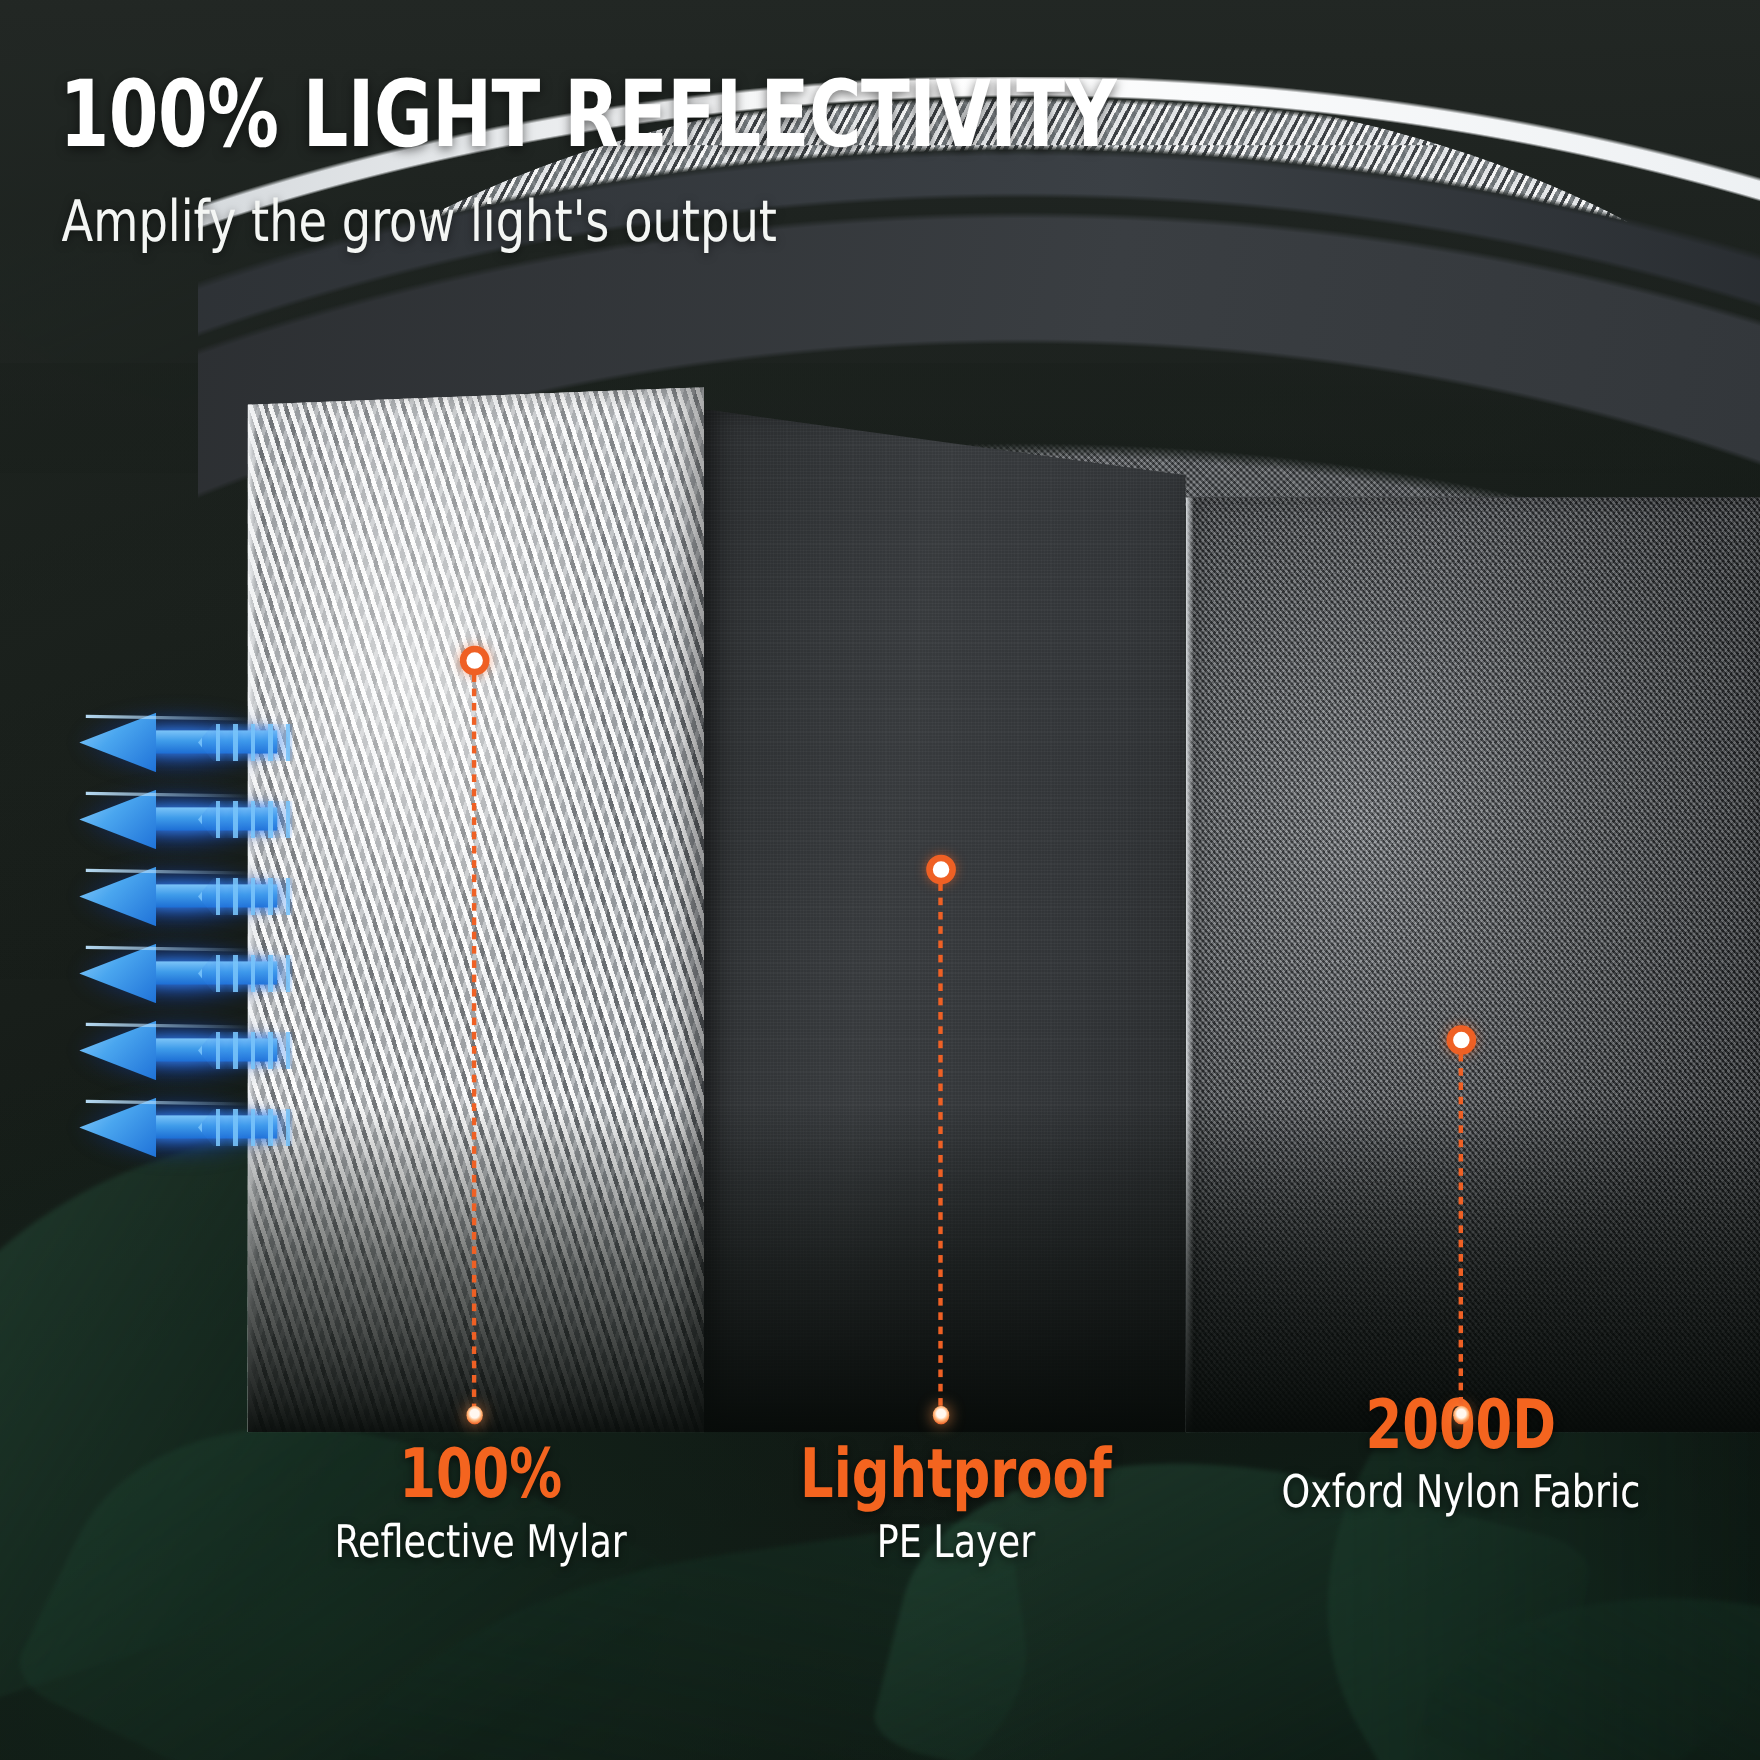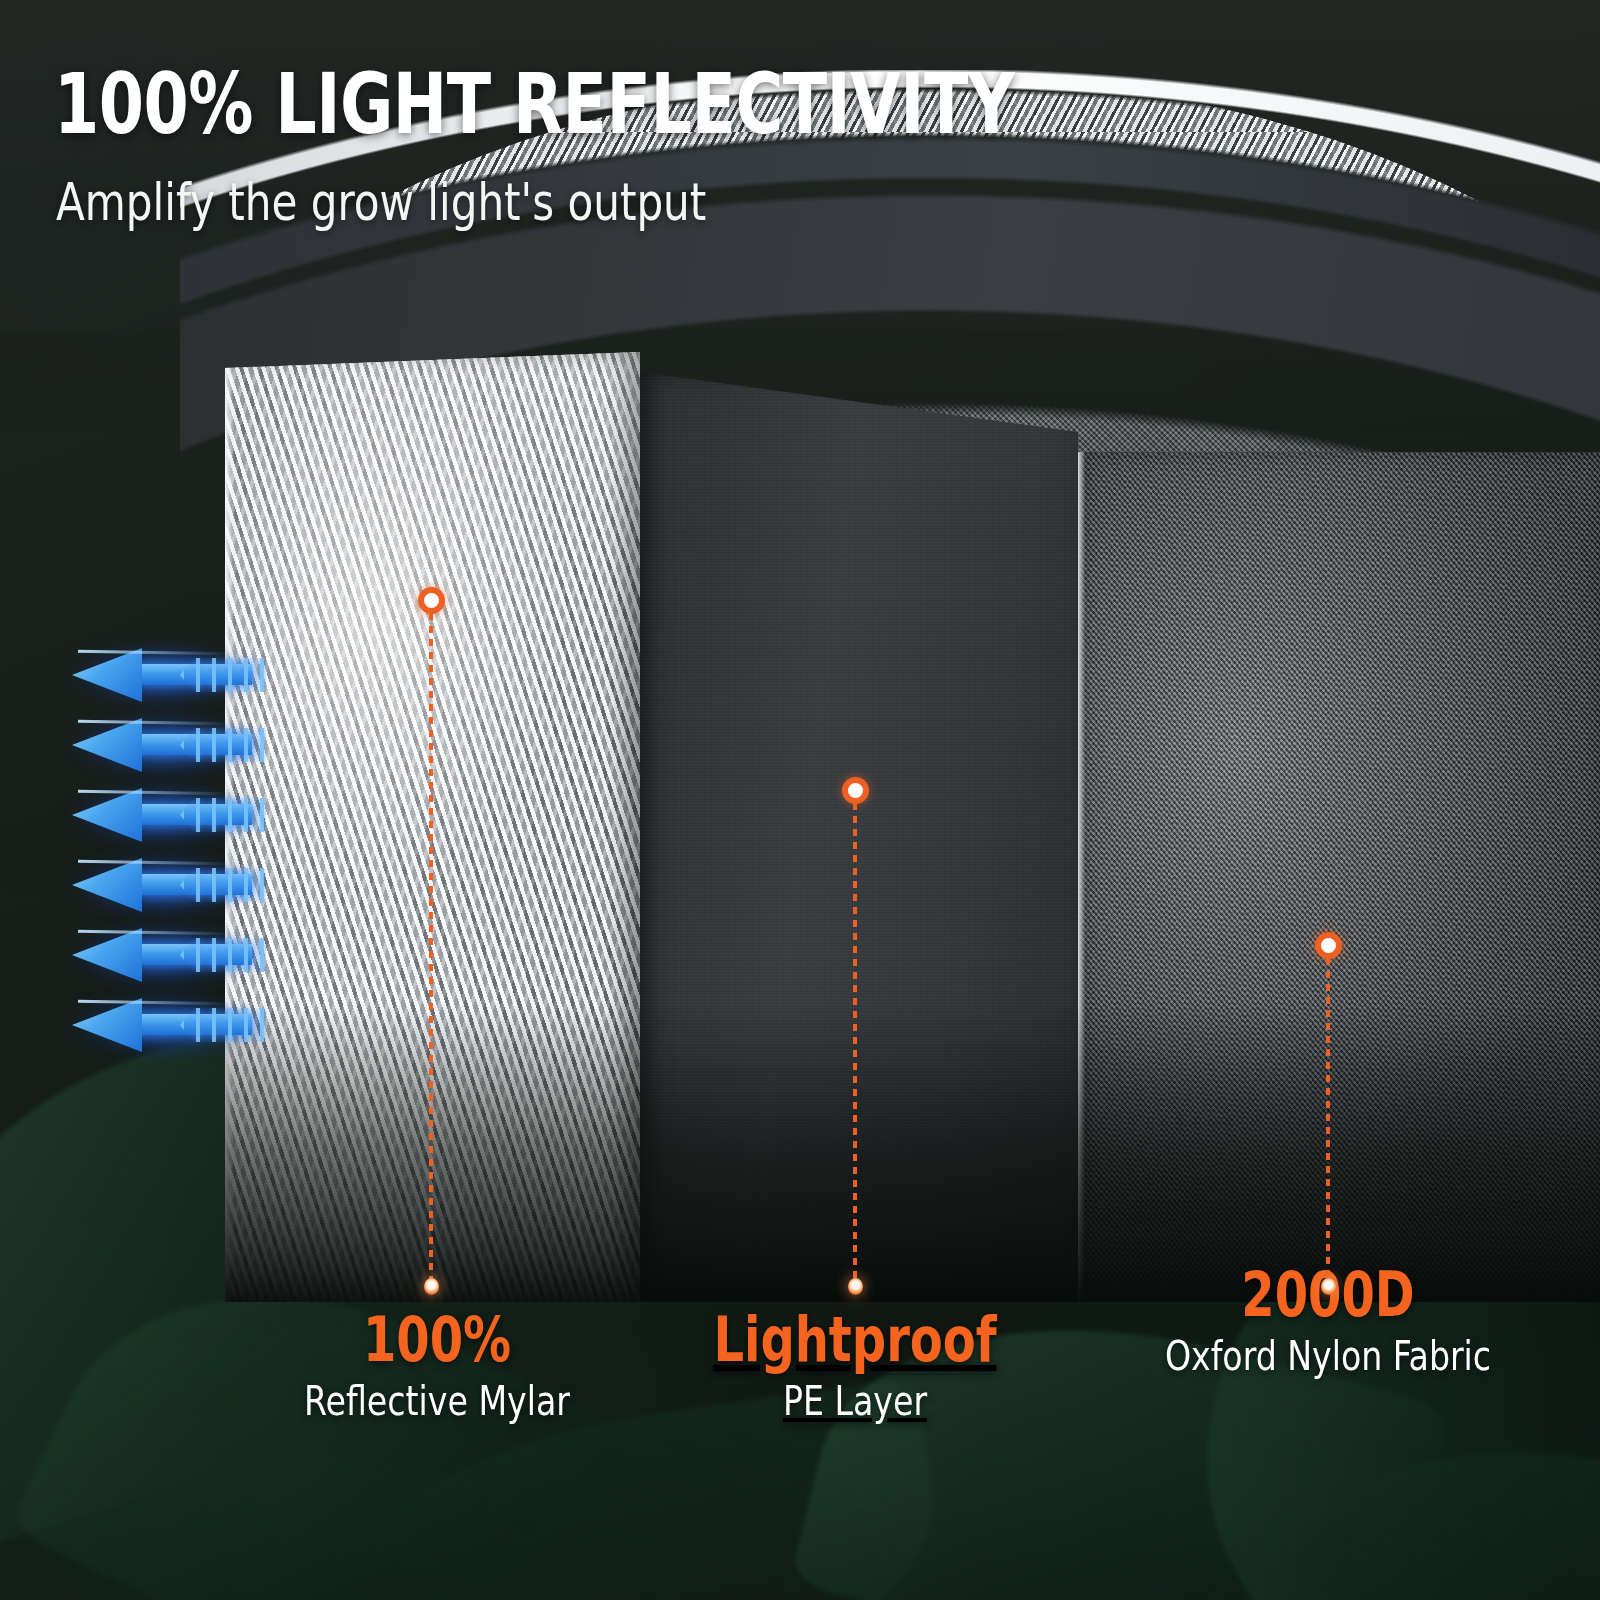--- a/index.html
+++ b/index.html
@@ -368,21 +368,21 @@
   <div class="dot-end" style="left:1321px;top:1278px;"></div>
 
   <div class="headline">100% LIGHT REFLECTIVITY</div>
   <div class="subhead">Amplify the grow light's output</div>
 
   <div class="cap" style="left:237px;top:1308px;width:400px;text-align:center;">
     <div class="big">100%</div>
     <div class="small">Reflective Mylar</div>
   </div>
 
-  <div class="cap" style="left:655px;top:1308px;width:400px;text-decoration:underline;">
+  <div class="cap" style="left:669px;top:1308px;width:400px;">
     <div class="big">Lightproof</div>
     <div class="small">PE Layer</div>
   </div>
 
   <div class="cap" style="left:1103px;top:1235px;width:450px;margin-top:28px;">
     <div class="big">2000D</div>
     <div class="small">Oxford Nylon Fabric</div>
   </div>
 
 </div>

